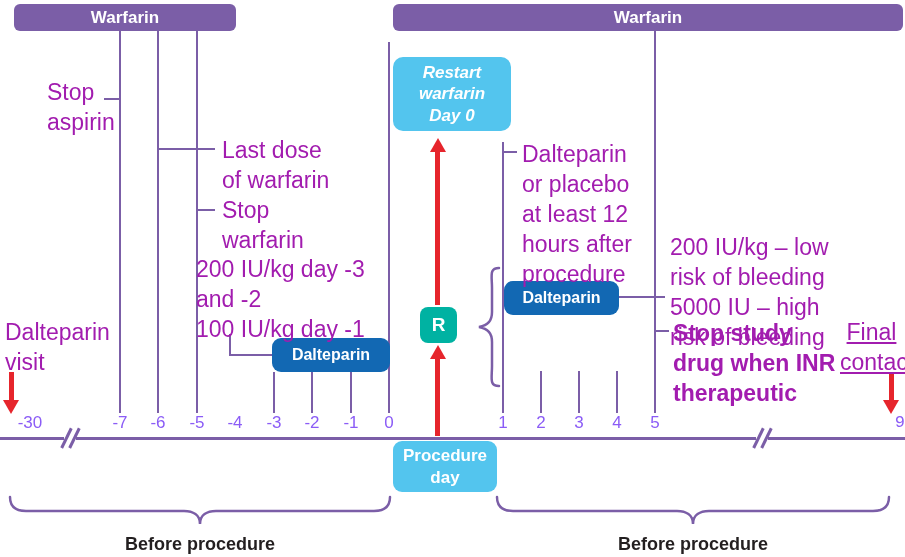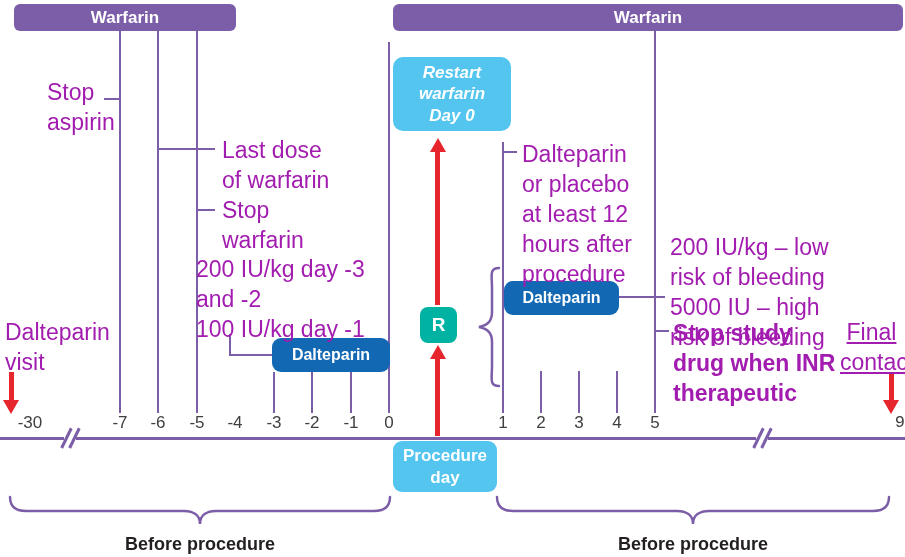--- a/index.html
+++ b/index.html
@@ -5,21 +5,21 @@
   html,body { margin:0; padding:0; background:#fff; }
   .canvas {
     position:relative; width:905px; height:557px; background:#ffffff;
     font-family:"Liberation Sans", sans-serif; color:#231f20; overflow:hidden;
   }
   .vline { position:absolute; width:2px; background:#7b5ea7; }
   .hline { position:absolute; height:2px; background:#7b5ea7; }
   .axis  { position:absolute; left:0; top:437px; width:905px; height:3px; background:#7b5ea7; }
   .tick {
     position:absolute; top:414px; transform:translateX(-50%);
-    font-size:17px; line-height:1; color:#404040;
+    font-size:17px; line-height:1; color:#8b5cf6;
   }
   .axis-break { position:absolute; top:427px; width:22px; height:22px; }
   .break-gap  { position:absolute; left:4px; top:8px; width:12px; height:7px; background:#fff; }
   .break-slash{ position:absolute; top:0; width:2.5px; height:22px; background:#7b5ea7; transform:rotate(26deg); }
   .s1 { left:5px; } .s2 { left:13px; }
 
   .bar {
     position:absolute; top:4px; height:27px; background:#7b5ea7; border-radius:6px;
     color:#fff; font-weight:700; font-size:17px;
     display:flex; align-items:center; justify-content:center;

